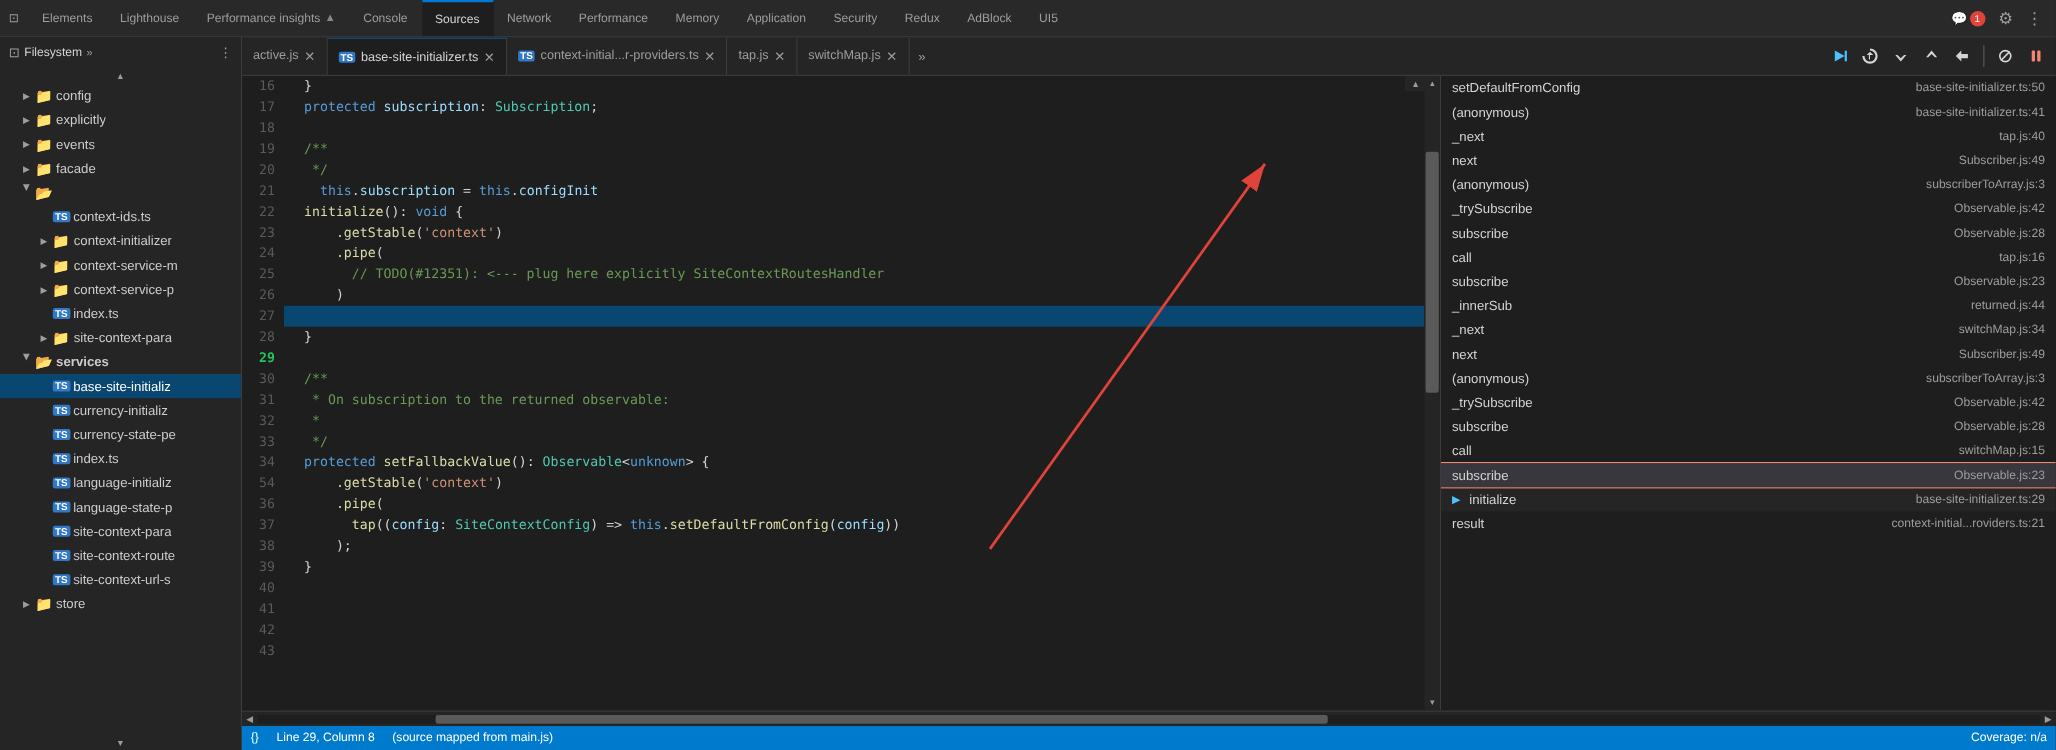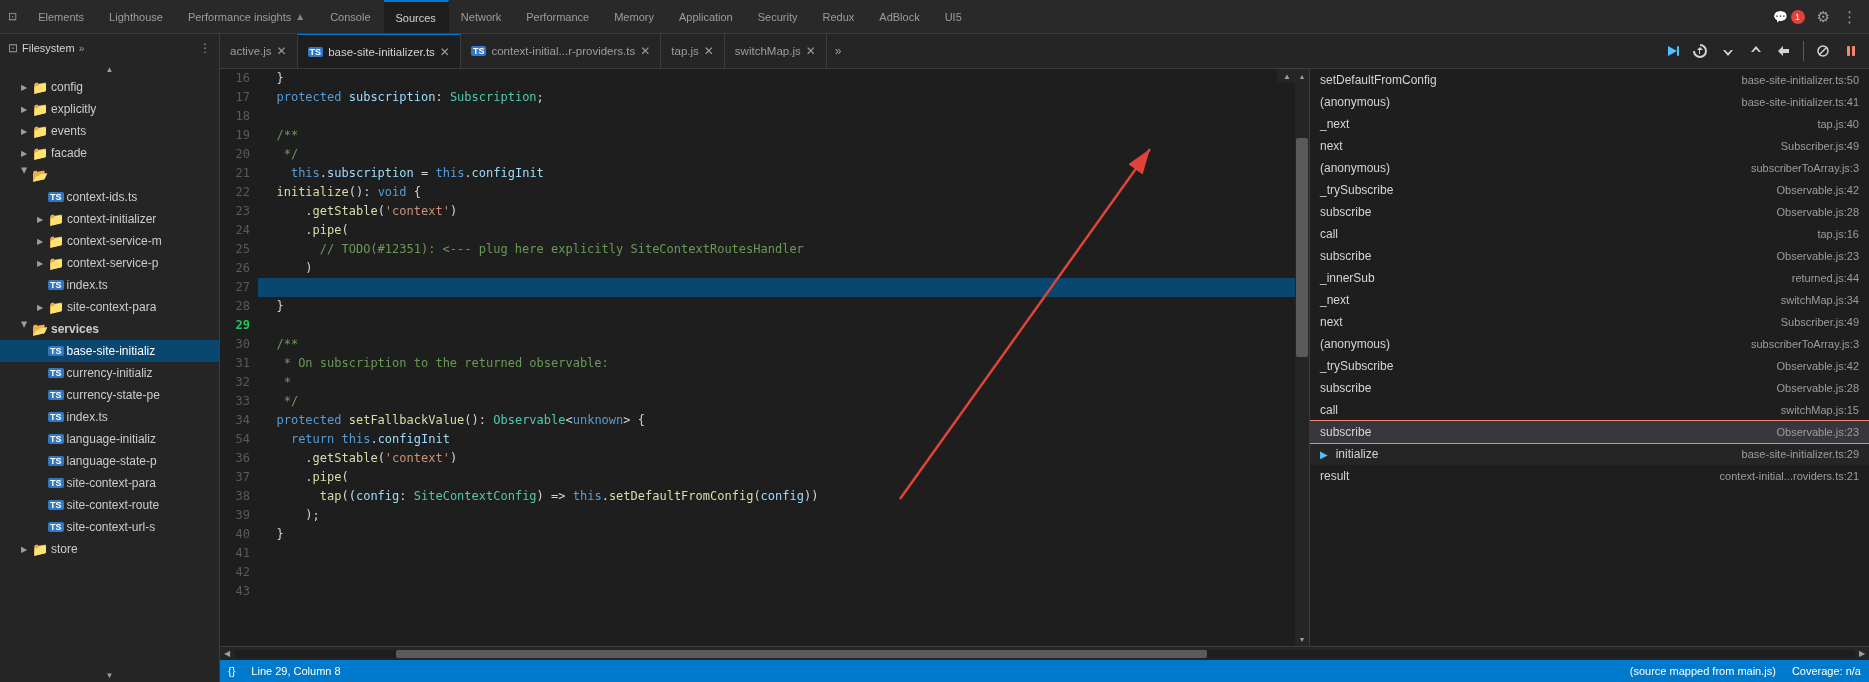--- a/index.html
+++ b/index.html
@@ -625,21 +625,20 @@
 
             <div class="code-line">   <span class="comment">* On subscription to the returned observable:</span></div>
 
             <div class="code-line">   <span class="comment">*</span></div>
 
 
             <div class="code-line">   <span class="comment">*/</span></div>
 
             <div class="code-line">  <span class="kw">protected</span> <span class="fn">setFallbackValue</span><span class="punct">():</span> <span class="type">Observable</span><span class="punct">&lt;</span><span class="kw">unknown</span><span class="punct">&gt;</span> <span class="punct">{</span></div>
 
-            <div class="code-line">    <span class="kw">return</span> <span class="kw">this</span><span class="punct">.</span><span class="prop">configInit</span></div>
 
             <div class="code-line">      <span class="punct">.</span><span class="fn">getStable</span><span class="punct">(</span><span class="str">'context'</span><span class="punct">)</span></div>
 
             <div class="code-line">      <span class="punct">.</span><span class="fn">pipe</span><span class="punct">(</span></div>
 
             <div class="code-line">        <span class="fn">tap</span><span class="punct">((</span><span class="param">config</span><span class="punct">:</span> <span class="type">SiteContextConfig</span><span class="punct">) =&gt;</span> <span class="kw">this</span><span class="punct">.</span><span class="fn">setDefaultFromConfig</span><span class="punct">(</span><span class="param">config</span><span class="punct">))</span>
               
               
             </div>
 
@@ -768,19 +767,19 @@
         <div class="h-scrollbar-left">◀</div>
         <div class="h-scrollbar-track">
           <div class="h-scrollbar-thumb"></div>
         </div>
         <div class="h-scrollbar-right">▶</div>
       </div>
 
       <div class="status-bar">
         <span style="cursor:pointer;">{}</span>
         <span style="cursor:pointer;">Line 29, Column 8</span>
-        <span style="flex:1;text-align:right;">(source mapped from main.js)</span>
+        <span style="flex:1;text-align:left;">(source mapped from main.js)</span>
         <span>Coverage: n/a</span>
       </div>
 
     </div>
   </div>
 </div>
 
 </body></html>

